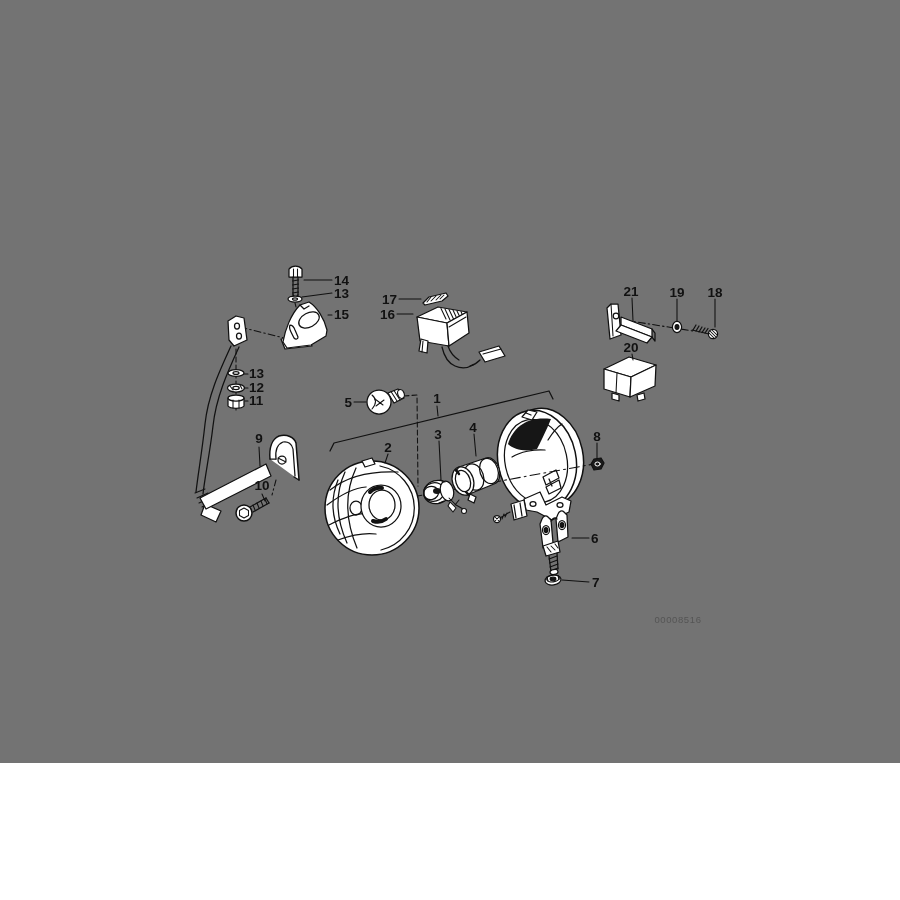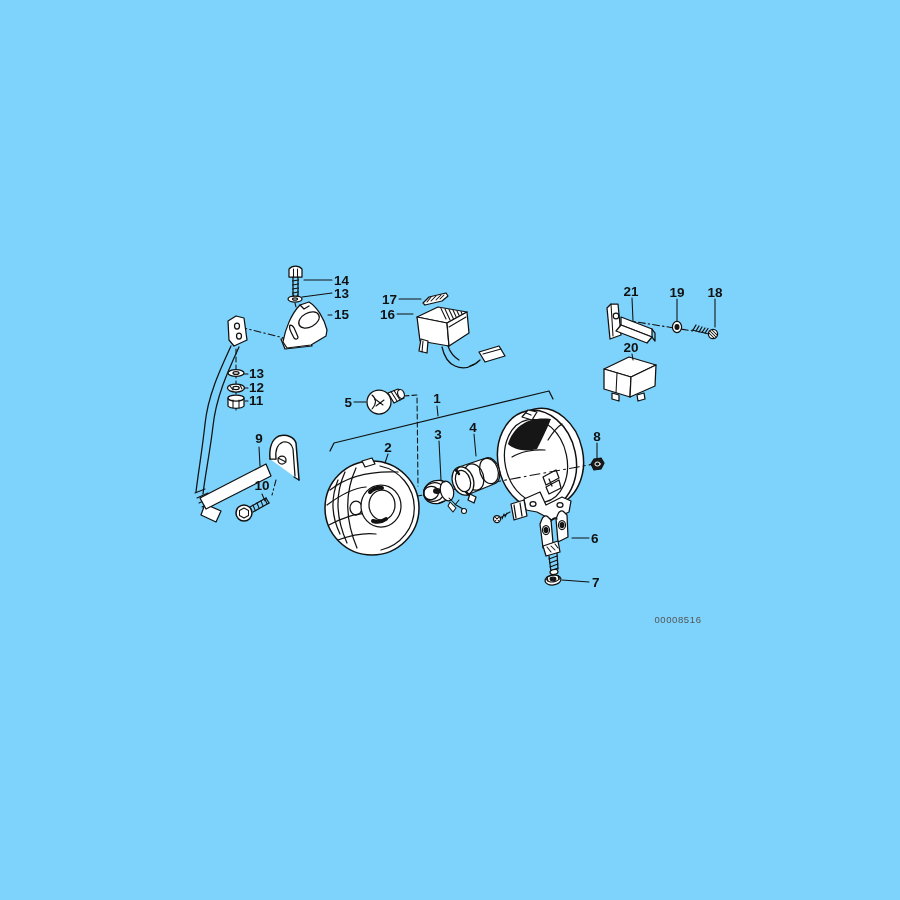--- a/index.html
+++ b/index.html
@@ -1,16 +1,16 @@
 <!DOCTYPE html>
 <html><head>
 <meta charset="utf-8">
 <style>
   html,body{margin:0;padding:0;background:#fff;}
-  .stage{position:relative;width:900px;height:900px;background:#7dd3fc;overflow:hidden;
+  .stage{position:relative;width:900px;height:763px;background:#737373;overflow:hidden;
          font-family:"Liberation Sans",sans-serif;}
   svg{position:absolute;left:0;top:0;}
   .ink{stroke:#111;fill:none;stroke-width:1.25;stroke-linecap:round;stroke-linejoin:round;}
   .thin{stroke-width:1.05;}
   .bold{stroke-width:1.5;}
   .wfill{fill:#fff;}
   .dark{fill:#161616;stroke:none;}
   .callout{font:700 13.5px "Liberation Sans",sans-serif;fill:#111;stroke:none;}
   .docnum{font:400 9.5px "Liberation Sans",sans-serif;fill:#555;stroke:none;letter-spacing:.6px;}
 </style>

